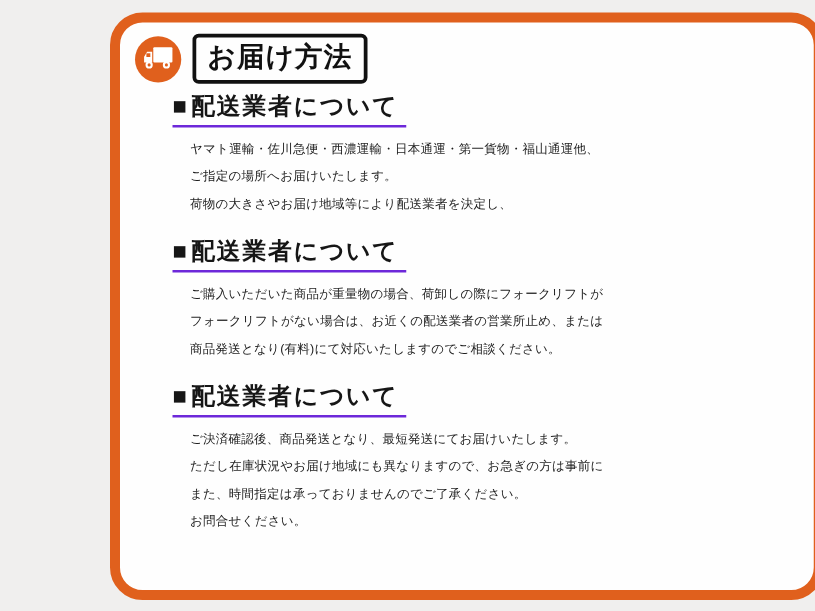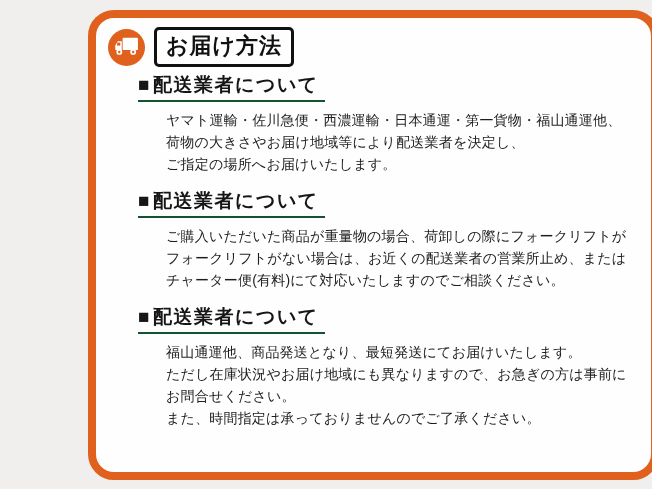--- a/index.html
+++ b/index.html
@@ -31,28 +31,28 @@
     font-size:22px;font-weight:bold;letter-spacing:1px;
     color:#111;white-space:nowrap;
   }
   .content{margin:0 14px 0 42px;}
   .section{margin-top:13px;}
   .section.first{margin-top:6px;}
   .sec-heading{
     display:inline-block;
     font-size:19px;font-weight:bold;letter-spacing:1.5px;
     color:#161616;
-    border-bottom:2px solid #14532d;
+    border-bottom:2px solid #6d28d9;
     padding:0 6px 2px 0;
     white-space:nowrap;
   }
   .sec-heading .bullet{margin-right:2px;}
   .sec-body{
-    margin:7px 0 0 28px;
-    font-size:14px;line-height:22px;
+    margin:7px 0 0 14px;
+    font-size:10px;line-height:22px;
     color:#1d1d1d;letter-spacing:0.2px;
   }
   .line{white-space:nowrap;}
 </style>
 </head>
 <body>
 
 <div class="page">
   <div class="panel">
 
@@ -72,43 +72,43 @@
     </div>
 
     <div class="content">
 
       <div class="section first">
         <div class="sec-heading">
           <span class="bullet">■</span><span>配送業者について</span>
         </div>
         <div class="sec-body">
           <div class="line">ヤマト運輸・佐川急便・西濃運輸・日本通運・第一貨物・福山通運他、</div>
+          <div class="line">ご指定の場所へお届けいたします。</div>
           <div class="line">荷物の大きさやお届け地域等により配送業者を決定し、</div>
-          <div class="line">ご指定の場所へお届けいたします。</div>
         </div>
       </div>
 
       <div class="section">
         <div class="sec-heading">
           <span class="bullet">■</span><span>配送業者について</span>
         </div>
         <div class="sec-body">
           <div class="line">ご購入いただいた商品が重量物の場合、荷卸しの際にフォークリフトが</div>
           <div class="line">フォークリフトがない場合は、お近くの配送業者の営業所止め、または</div>
-          <div class="line">チャーター便(有料)にて対応いたしますのでご相談ください。</div>
+          <div class="line">商品発送となり(有料)にて対応いたしますのでご相談ください。</div>
         </div>
       </div>
 
       <div class="section">
         <div class="sec-heading">
           <span class="bullet">■</span><span>配送業者について</span>
         </div>
         <div class="sec-body">
-          <div class="line">福山通運他、商品発送となり、最短発送にてお届けいたします。</div>
+          <div class="line">ご決済確認後、商品発送となり、最短発送にてお届けいたします。</div>
           <div class="line">ただし在庫状況やお届け地域にも異なりますので、お急ぎの方は事前に</div>
+          <div class="line">また、時間指定は承っておりませんのでご了承ください。</div>
           <div class="line">お問合せください。</div>
-          <div class="line">また、時間指定は承っておりませんのでご了承ください。</div>
         </div>
       </div>
 
     </div>
   </div>
 </div>
 
 </body></html>

